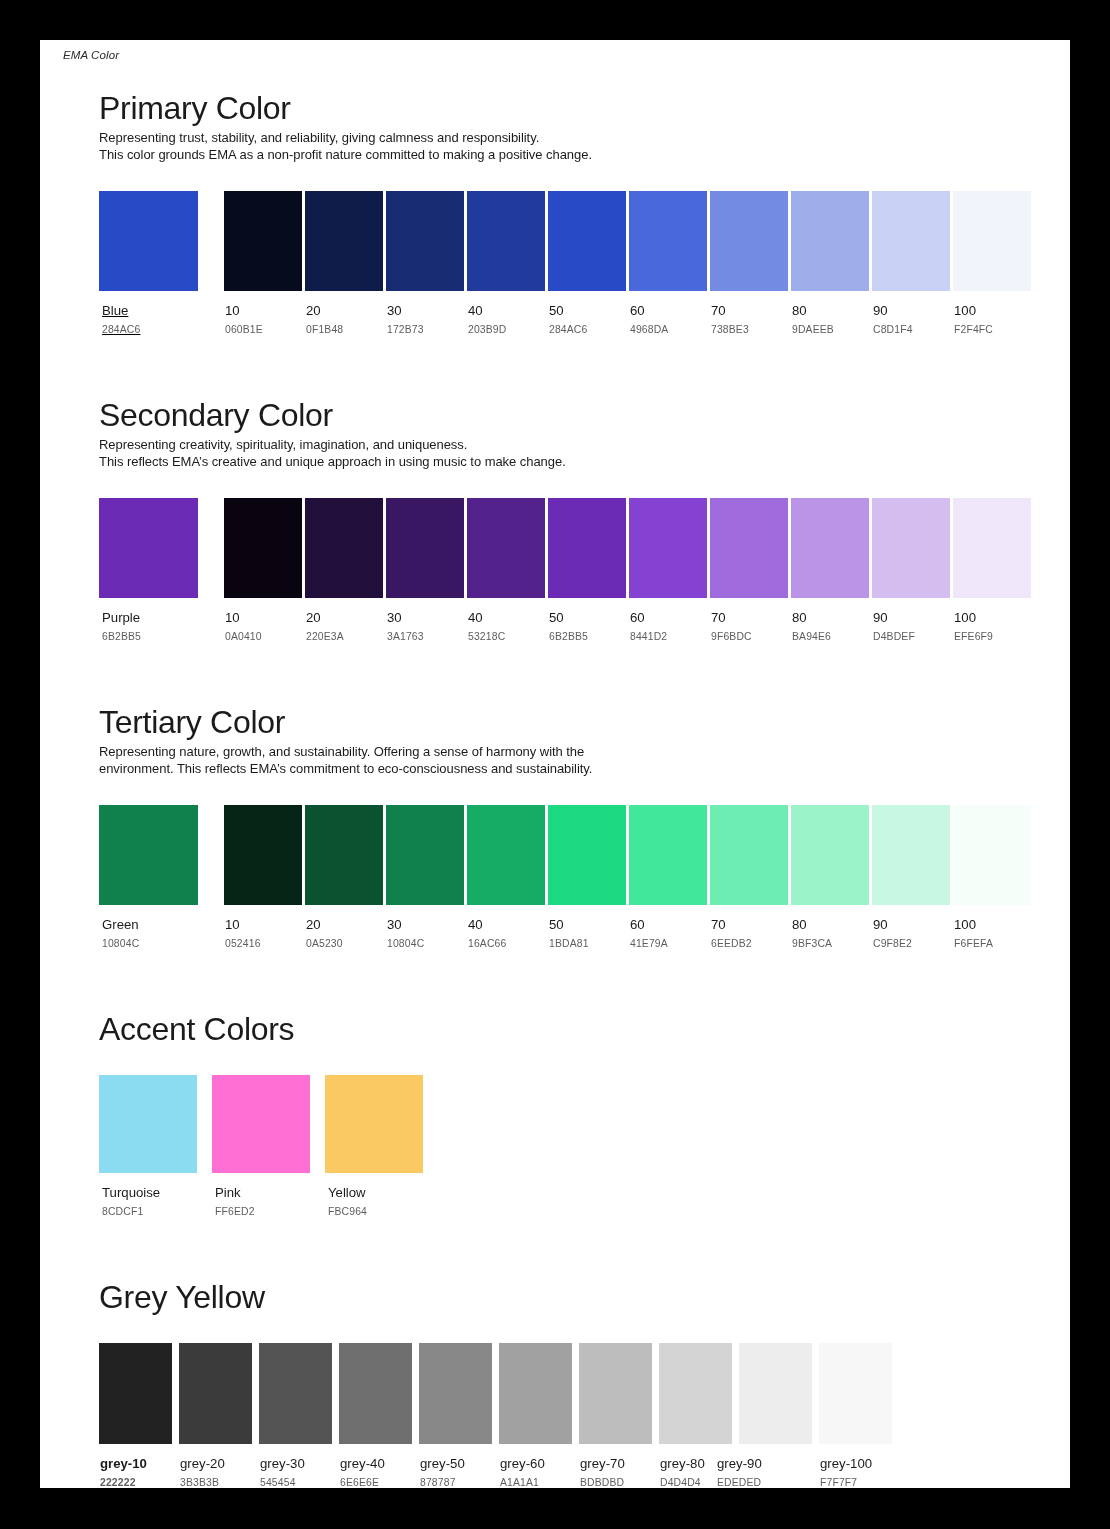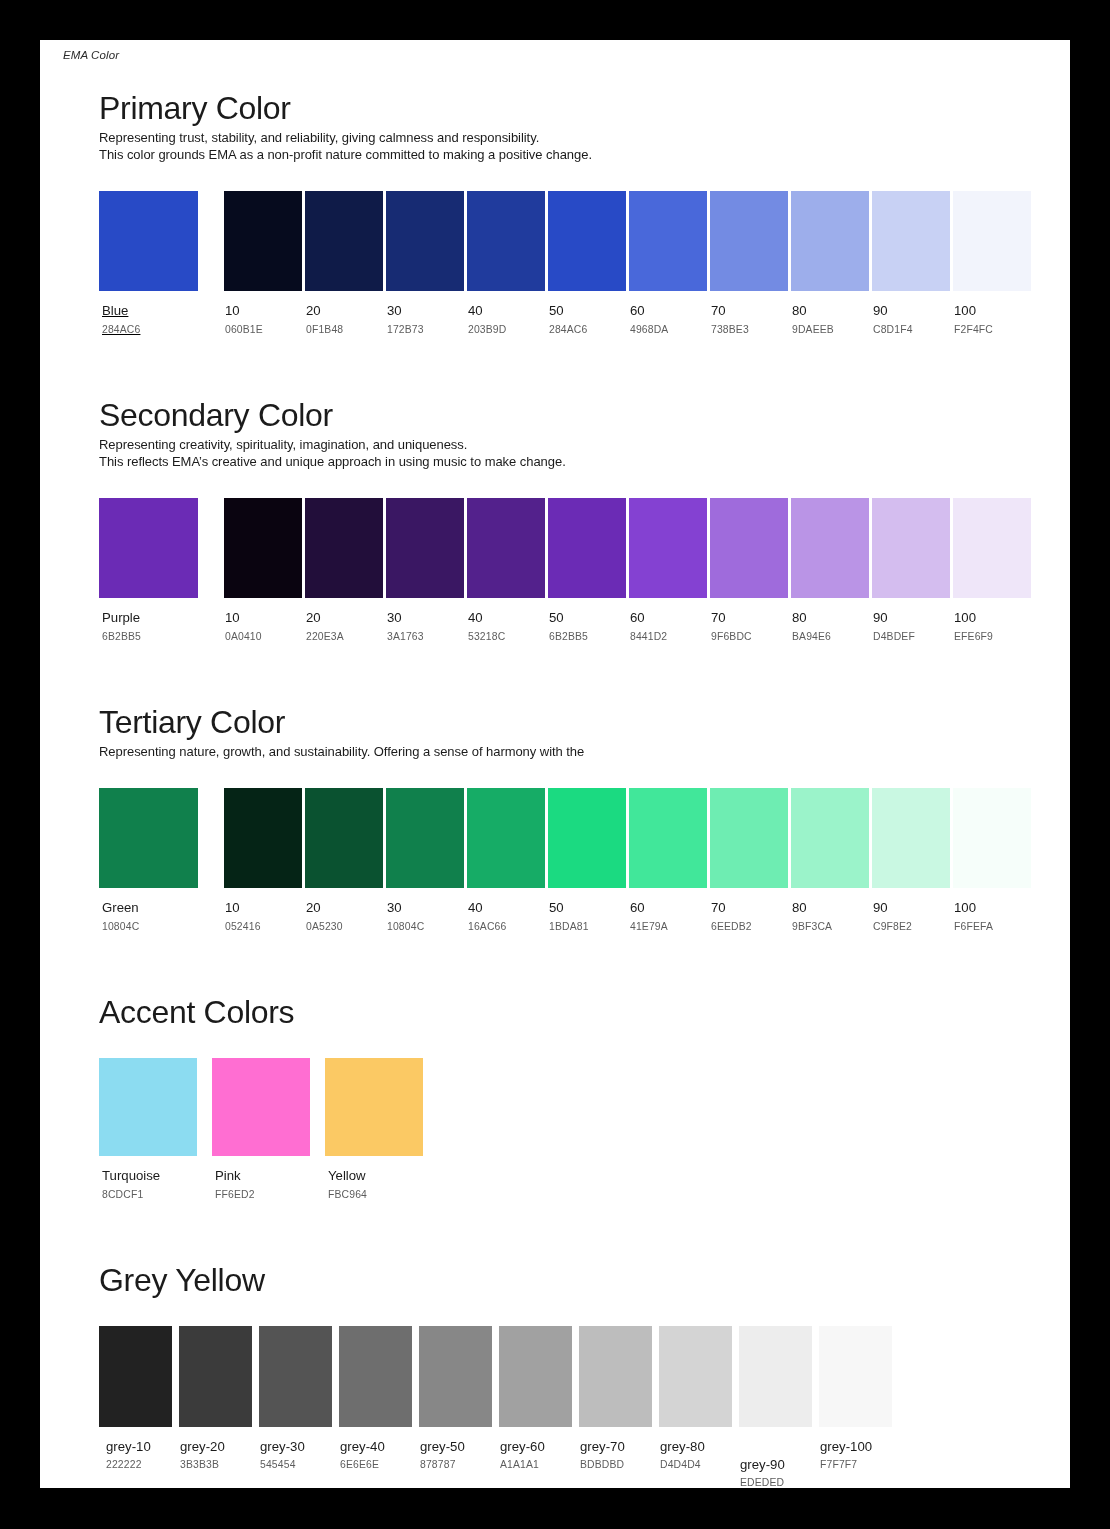--- a/index.html
+++ b/index.html
@@ -362,20 +362,21 @@
         </div>
       </div>
 
       <div class="gap-section"></div>
 
       <div class="section">
         <div class="section-head">
           <div class="section-title">Tertiary Color</div>
           <div class="section-desc">
             <span class="line">Representing nature, growth, and sustainability. Offering a sense of harmony with the</span>
+            <span class="line">environment. This reflects EMA’s commitment to eco-consciousness and sustainability.</span>
           </div>
         </div>
         <div class="gap-primary"></div>
         <div class="ramp">
           <div class="ramp-swatches">
               <div class="swatch-cell" style="left: 0px; width: 99px;">
                 <span class="chip" style="background: rgb(16, 128, 76);"></span>
               </div>
               <div class="swatch-cell" style="left: 125px; width: 78px;">
                 <span class="chip" style="background: rgb(5, 36, 22);"></span>
@@ -518,21 +519,21 @@
               <span class="chip" style="background: rgb(212, 212, 212);"></span>
             </div>
             <div class="grey-cell" style="left: 640px; width: 73px;">
               <span class="chip" style="background: rgb(237, 237, 237);"></span>
             </div>
             <div class="grey-cell" style="left: 720px; width: 73px;">
               <span class="chip" style="background: rgb(247, 247, 247);"></span>
             </div>
           </div>
         <div class="grey-labels">
-            <div class="label-cell" style="left: 7px;">
+            <div class="label-cell" style="left: 1px; font-weight: bold;">
               <div class="label-name">grey-10</div>
               <div class="label-hex">222222</div>
             </div>
             <div class="label-cell" style="left: 81px;">
               <div class="label-name">grey-20</div>
               <div class="label-hex">3B3B3B</div>
             </div>
             <div class="label-cell" style="left: 161px;">
               <div class="label-name">grey-30</div>
               <div class="label-hex">545454</div>
@@ -550,21 +551,21 @@
               <div class="label-hex">A1A1A1</div>
             </div>
             <div class="label-cell" style="left: 481px;">
               <div class="label-name">grey-70</div>
               <div class="label-hex">BDBDBD</div>
             </div>
             <div class="label-cell" style="left: 561px;">
               <div class="label-name">grey-80</div>
               <div class="label-hex">D4D4D4</div>
             </div>
-            <div class="label-cell" style="left: 641px; margin-top: 18px;">
+            <div class="label-cell" style="left: 618px;">
               <div class="label-name">grey-90</div>
               <div class="label-hex">EDEDED</div>
             </div>
             <div class="label-cell" style="left: 721px;">
               <div class="label-name">grey-100</div>
               <div class="label-hex">F7F7F7</div>
             </div>
           </div>
       </div>
 

